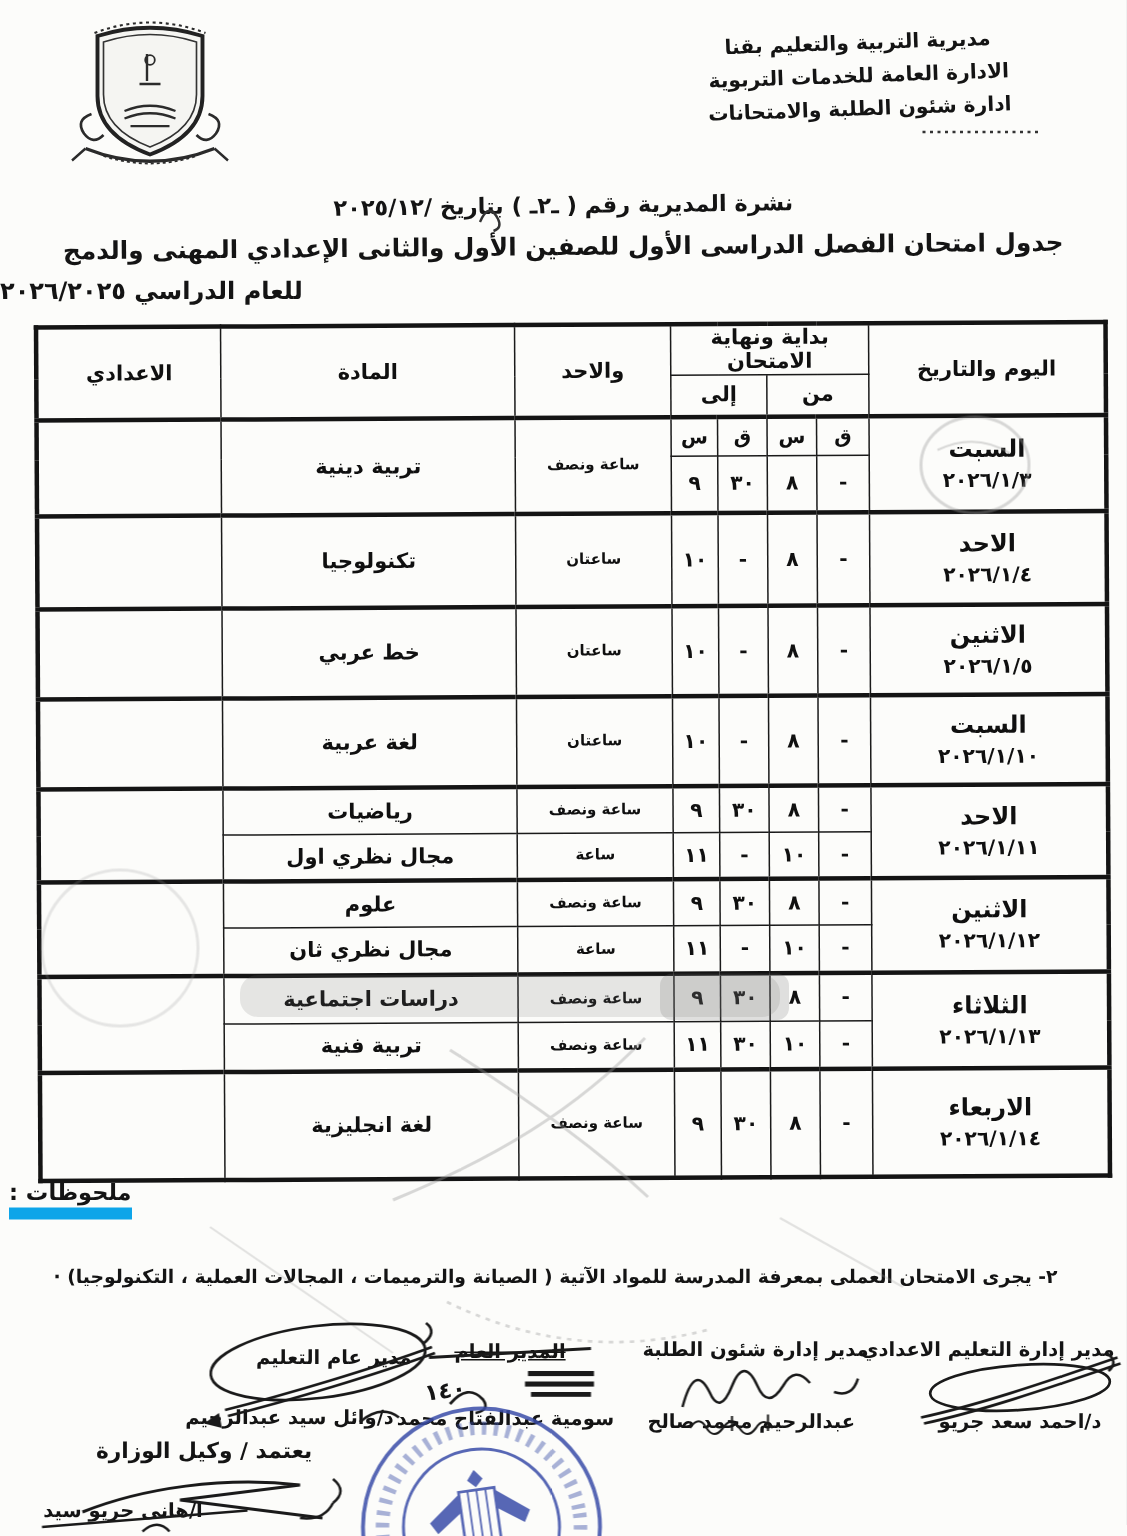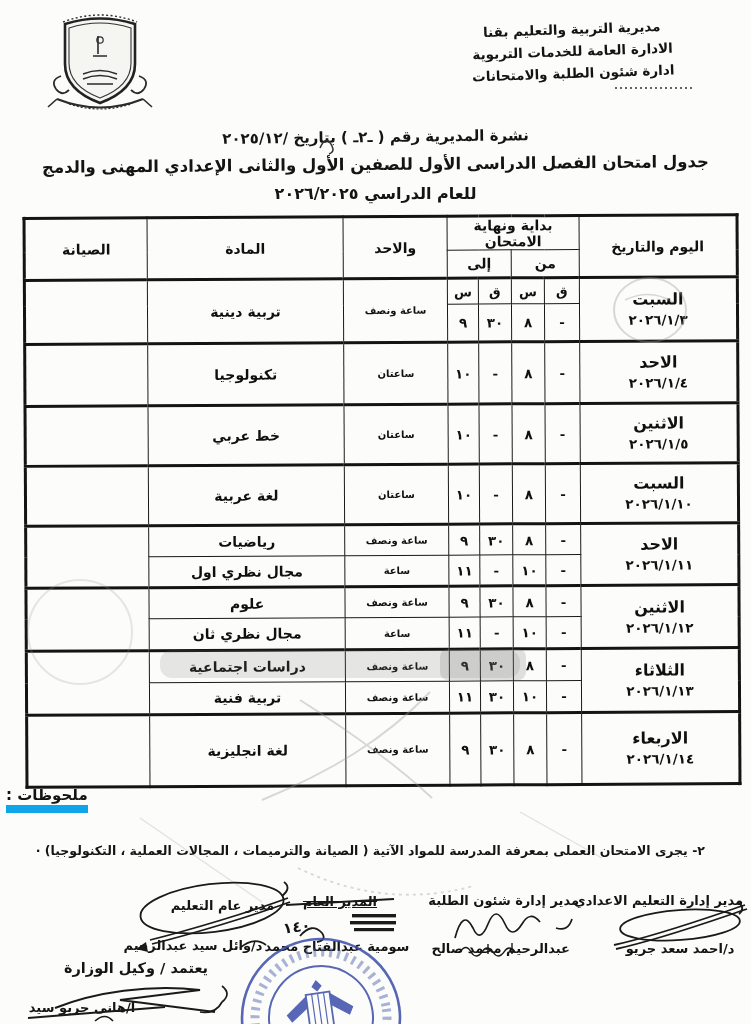--- a/index.html
+++ b/index.html
@@ -8,21 +8,21 @@
     background:#fcfcfa;overflow:hidden;
     font-family:"DejaVu Sans",sans-serif;color:#141414;direction:rtl;
   }
   .abs{position:absolute;}
   
   .org{top:18px;left:400px;width:345px;text-align:center;transform:rotate(-2deg);}
   .org div{font-size:13.5px;font-weight:bold;line-height:22px;white-space:nowrap;}
   
   .t1{top:128px;right:0;left:0;text-align:center;font-size:15px;font-weight:bold;transform:rotate(-0.7deg);}
   .t2{top:155px;right:0;left:0;text-align:center;font-size:16.5px;font-weight:bold;transform:rotate(-0.5deg);}
-  .t3{top:184px;right:0;left:0;text-align:center;font-size:16px;font-weight:bold;}
+  .t3{top:184px;right:0;left:0;text-align:left;font-size:16px;font-weight:bold;}
   .ltr{direction:ltr;unicode-bidi:embed;display:inline-block;}
   
   .tbl{border-collapse:collapse;table-layout:fixed;width:713px;direction:rtl;
        border:3px solid #141414;transform:rotate(-0.3deg);background:transparent;}
   .tbl td{border:1.6px solid #1a1a1a;text-align:center;vertical-align:middle;
           font-weight:bold;padding:0;color:#101010;}
   .band-top td{border-top:3px solid #141414;}
   .hc{font-size:14px;}
   .sc{font-size:13px;height:24px;}
   .num{font-size:13.5px;}
@@ -88,21 +88,21 @@
         <col style="width:104px">
       <col style="width:196px">
         <col style="width:123px">
     </colgroup>
     <tbody>
       <tr style="height:34px">
         <td class="hc" rowspan="2">اليوم والتاريخ</td>
         <td class="hc" colspan="4">بداية ونهاية الامتحان</td>
         <td class="hc" rowspan="2">والاحد</td>
         <td class="hc" rowspan="2">المادة</td>
-        <td class="hc" rowspan="2">الصيانة</td>
+        <td class="hc" rowspan="2">الاعدادي</td>
       </tr>
       <tr style="height:28px">
         <td class="hc" colspan="2">من</td>
         <td class="hc" colspan="2">إلى</td>
       </tr>
 
       <tr class="band-top" style="height:24px">
         <td rowspan="2">
           <div class="dayname">السبت</div>
           <div class="date ltr">٢٠٢٦/١/٣</div>

